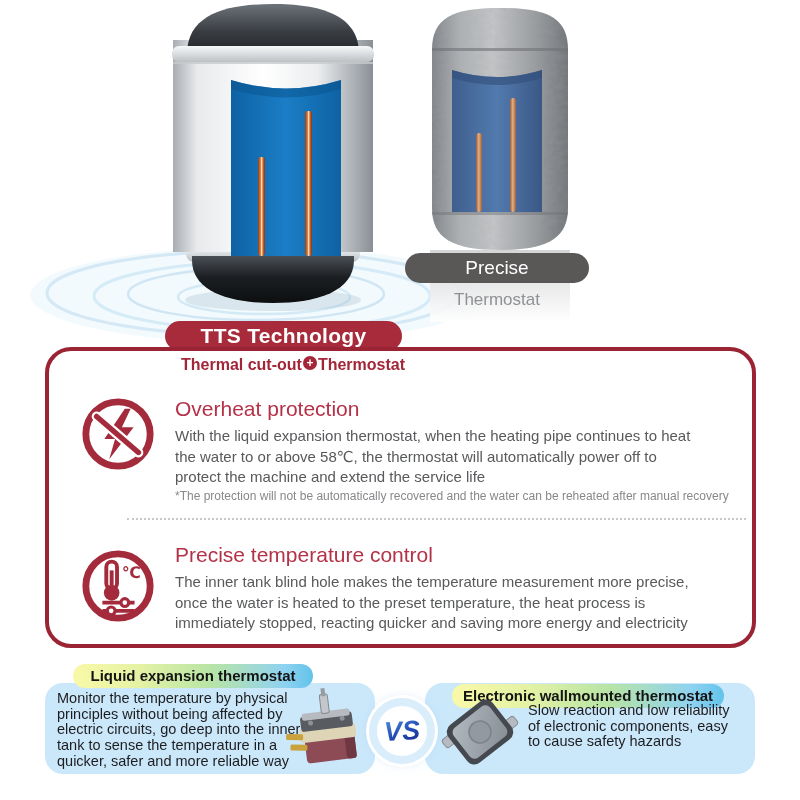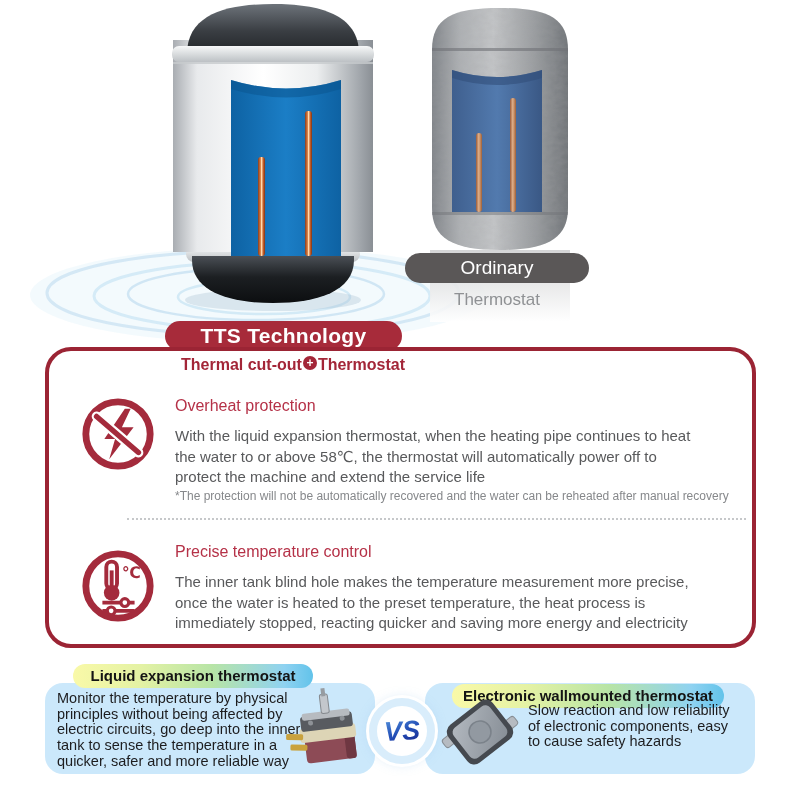--- a/index.html
+++ b/index.html
@@ -14,21 +14,21 @@
               color:#fff;font-size:19px;text-align:center;line-height:30px;}
   .ordinary-caption{left:405px;top:290px;width:184px;text-align:center;color:#8f9194;font-size:17px;}
   
   .panel{left:45px;top:347px;width:711px;height:301px;border:4px solid #9b2434;border-radius:26px;background:#fff;box-sizing:border-box;}
   .panel-header{left:132px;top:5px;font-size:16px;font-weight:bold;color:#a32638;display:flex;align-items:flex-start;}
   .plus-badge{display:inline-flex;width:14px;height:14px;border-radius:50%;background:#a32638;color:#fff;
               font-size:12px;font-weight:bold;align-items:center;justify-content:center;margin:0 1px;line-height:1;}
   .sec-icon{width:78px;height:78px;}
   .icon1{left:30px;top:44px;}
   .icon2{left:30px;top:196px;}
-  .sec-title{font-size:16px;color:#b53147;}
+  .sec-title{font-size:21px;color:#b53147;}
   .title1{left:126px;top:46px;}
   .title2{left:126px;top:192px;}
   .sec-body{font-size:15px;line-height:20.5px;color:#58595b;}
   .body1{left:126px;top:75px;width:575px;}
   .body2{left:126px;top:221px;width:580px;}
   .sec-foot{left:126px;top:138px;width:575px;font-size:12px;color:#86888b;}
   .divider{left:78px;right:6px;top:167px;border-top:2px dotted #c6c8ca;height:0;}
   .pre{white-space:pre-line;}
   
   .cmp-card{top:683px;width:330px;height:91px;background:#cbe8fb;border-radius:18px;}
@@ -151,21 +151,21 @@
       <rect x="432" y="48" width="136" height="3" fill="#6f7276" opacity="0.6"></rect>
       <rect x="432" y="212" width="136" height="3" fill="#6f7276" opacity="0.45"></rect>
       <path d="M452 70 Q497 84 542 70 L542 212 L452 212 Z" fill="url(#grayBlue)"></path>
       <path d="M452 70 Q497 84 542 70 L542 78 Q497 92 452 78 Z" fill="#324f79" opacity="0.6"></path>
       <rect x="476" y="133" width="6" height="79" rx="3" fill="url(#copperDull)"></rect>
       <rect x="510" y="98" width="6" height="114" rx="3" fill="url(#copperDull)"></rect>
     </g>
   </svg>
 
   <div class="abs tts-banner">TTS Technology</div>
-  <div class="abs ordinary-banner">Ordinary</div>
+  <div class="abs ordinary-banner">Precise</div>
   <div class="abs ordinary-caption">Thermostat</div>
 
   <div class="abs panel">
 
     <div class="abs panel-header">
       <span>Thermal cut-out</span>
       <span class="plus-badge">+</span>
       <span>Thermostat</span>
     </div>
 

